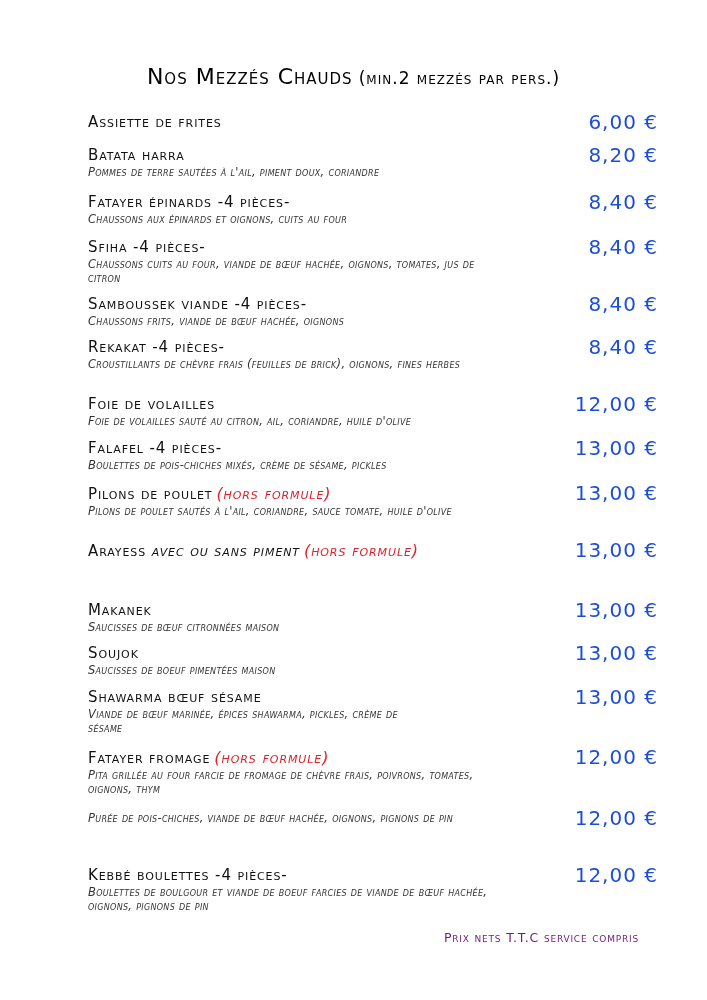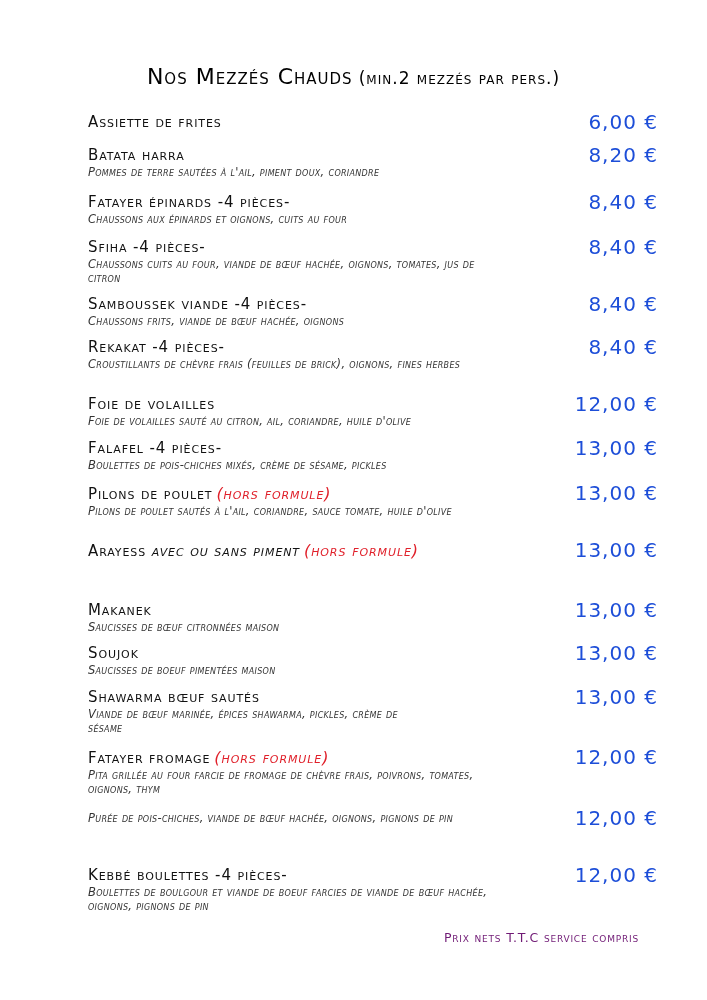--- a/index.html
+++ b/index.html
@@ -164,21 +164,21 @@
     <div class="price">13,00 €</div>
   </div>
 
   <div class="item" style="top:645px">
     <div class="name">Soujok</div>
     <div class="desc">Saucisses de boeuf pimentées maison</div>
     <div class="price">13,00 €</div>
   </div>
 
   <div class="item" style="top:689px">
-    <div class="name">Shawarma bœuf sautés</div>
+    <div class="name">Shawarma bœuf sésame</div>
     <div class="desc" style="width:340px">Viande de bœuf marinée, épices shawarma, pickles, crème de sésame</div>
     <div class="price">13,00 €</div>
   </div>
 
   <div class="item" style="top:749px">
     <div class="name">
       <span>Fatayer fromage</span><span class="tag">(hors formule)</span>
     </div>
     <div class="desc">Pita grillée au four farcie de fromage de chèvre frais, poivrons, tomates, oignons, thym</div>
     <div class="price">12,00 €</div>

